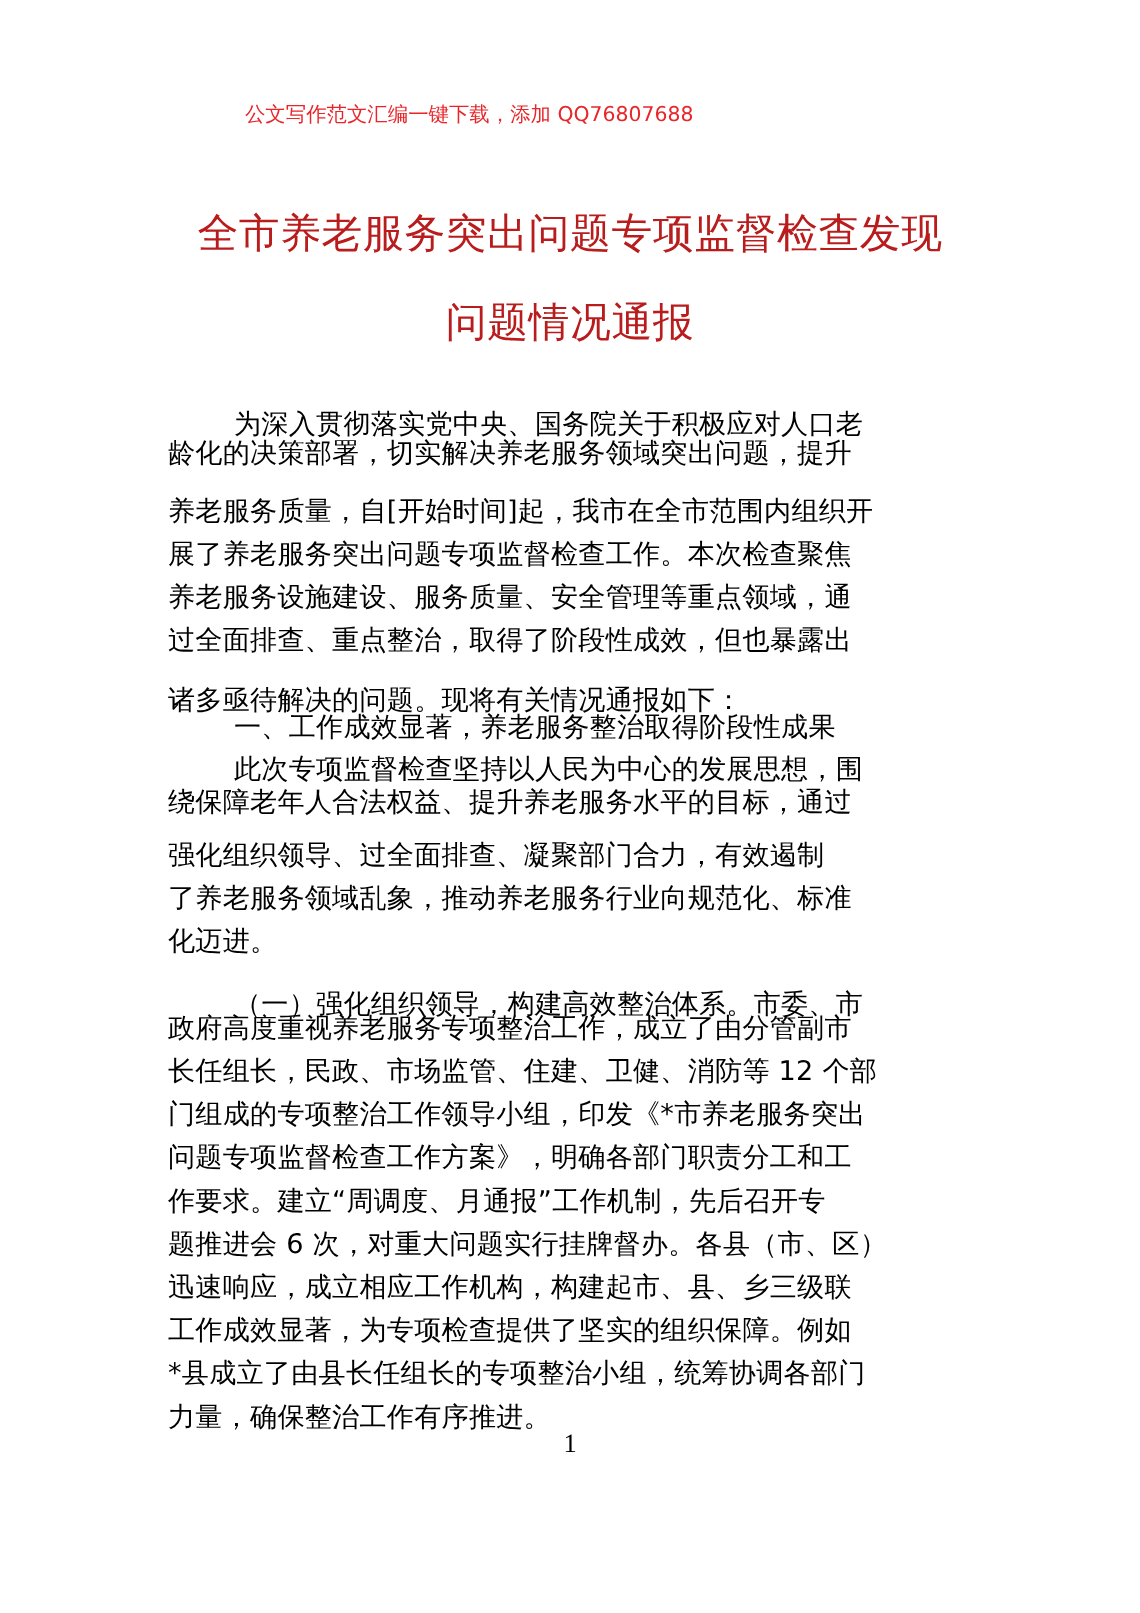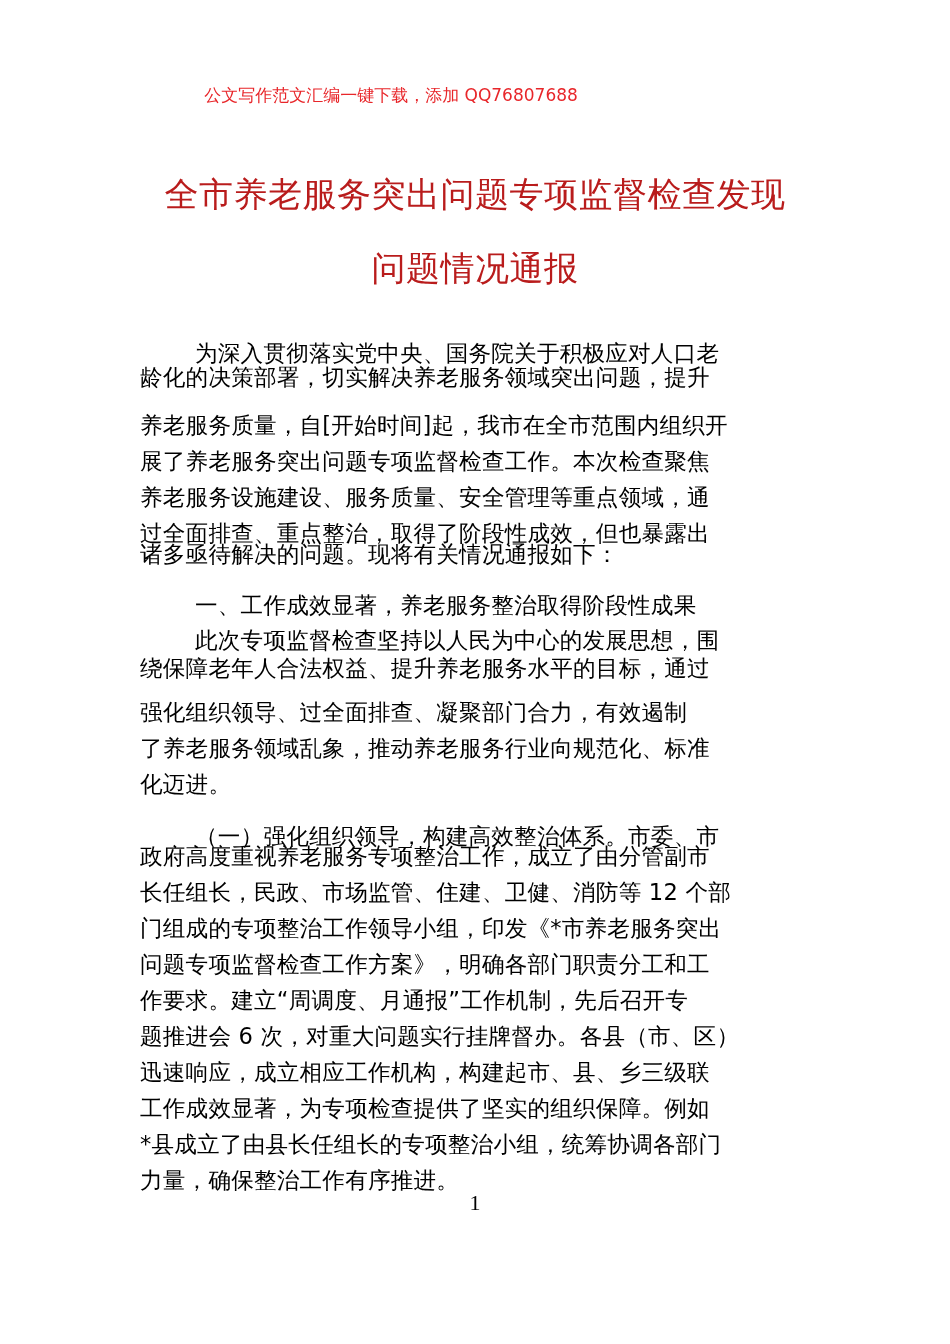--- a/index.html
+++ b/index.html
@@ -80,21 +80,21 @@
   <div class="title line1">全市养老服务突出问题专项监督检查发现</div>
   <div class="title line2">问题情况通报</div>
 
   <div class="body-text" style="top:338px;">
     <div class="line indent" style="top:0px;">为深入贯彻落实党中央、国务院关于积极应对人口老</div>
     <div class="line" style="top:24px;">龄化的决策部署，切实解决养老服务领域突出问题，提升</div>
     <div class="line" style="top:72px;">养老服务质量，自[开始时间]起，我市在全市范围内组织开</div>
     <div class="line" style="top:108px;">展了养老服务突出问题专项监督检查工作。本次检查聚焦</div>
     <div class="line" style="top:144px;">养老服务设施建设、服务质量、安全管理等重点领域，通</div>
     <div class="line" style="top:180px;">过全面排查、重点整治，取得了阶段性成效，但也暴露出</div>
-    <div class="line" style="top:201px;font-family:Liberation Mono, monospace;">诸多亟待解决的问题。现将有关情况通报如下：</div>
+    <div class="line" style="top:230px;font-family:Liberation Mono, monospace;">诸多亟待解决的问题。现将有关情况通报如下：</div>
     <div class="line indent" style="top:252px;">一、工作成效显著，养老服务整治取得阶段性成果</div>
     <div class="line indent" style="top:287px;">此次专项监督检查坚持以人民为中心的发展思想，围</div>
     <div class="line" style="top:315px;">绕保障老年人合法权益、提升养老服务水平的目标，通过</div>
     <div class="line" style="top:359px;">强化组织领导、过全面排查、凝聚部门合力，有效遏制</div>
     <div class="line" style="top:395px;text-align:right;">了养老服务领域乱象，推动养老服务行业向规范化、标准</div>
     <div class="line" style="top:431px;">化迈进。</div>
     <div class="line indent" style="top:483px;">（一）强化组织领导，构建高效整治体系。市委、市</div>
     <div class="line" style="top:503px;">政府高度重视养老服务专项整治工作，成立了由分管副市</div>
     <div class="line" style="top:539px;">长任组长，民政、市场监管、住建、卫健、消防等 12 个部</div>
     <div class="line" style="top:575px;">门组成的专项整治工作领导小组，印发《*市养老服务突出</div>

